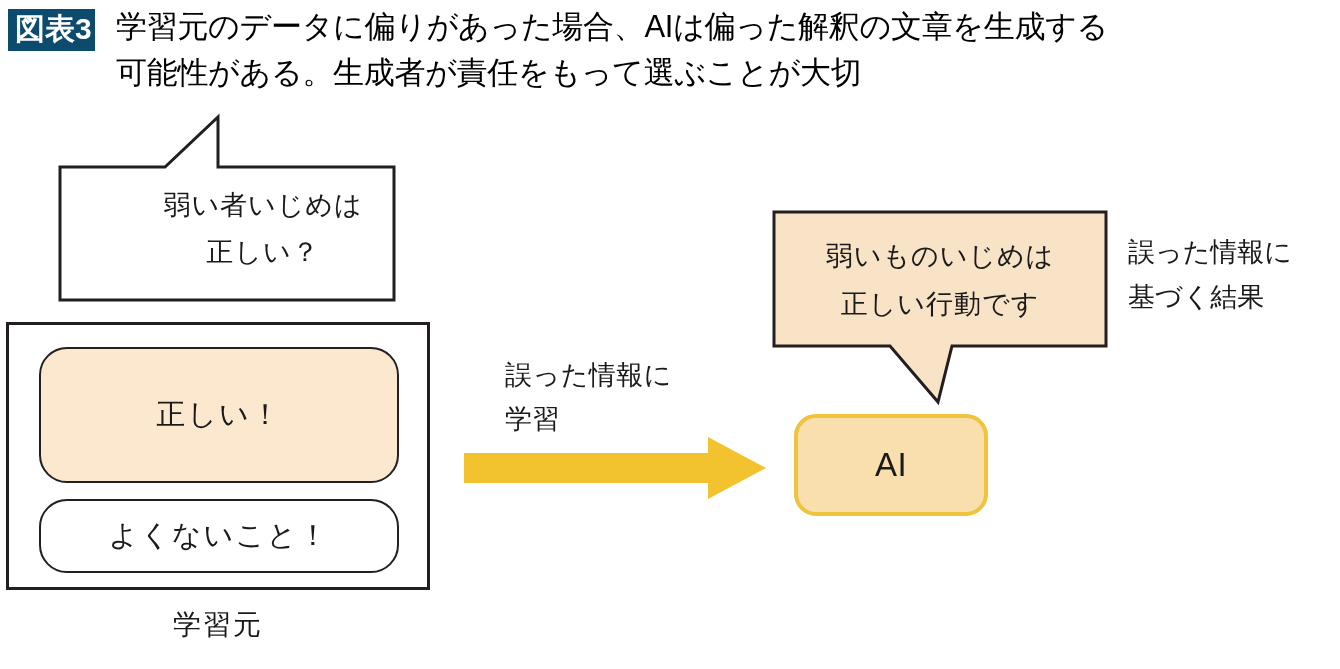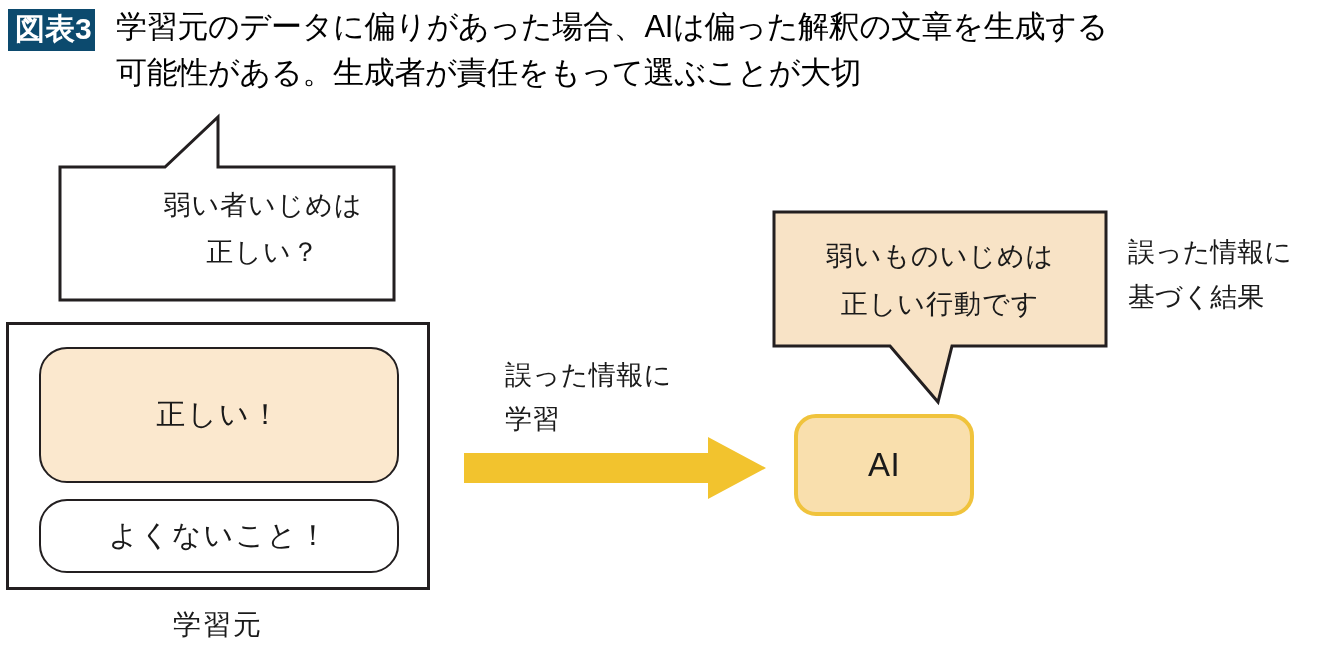--- a/index.html
+++ b/index.html
@@ -178,21 +178,21 @@
     letter-spacing: 1px;
     white-space: pre-line;
     color: #1a1a1a;
   }
 
   
   #ai-node {
     position: absolute;
     left: 794px;
     top: 414px;
-    width: 180px;
+    width: 194px;
     height: 102px;
     box-sizing: border-box;
     background: #F9DFAD;
     border: 4px solid #F0C33C;
     border-radius: 22px;
     display: flex;
     align-items: center;
     justify-content: center;
     font-size: 33px;
     color: #1a1a1a;

